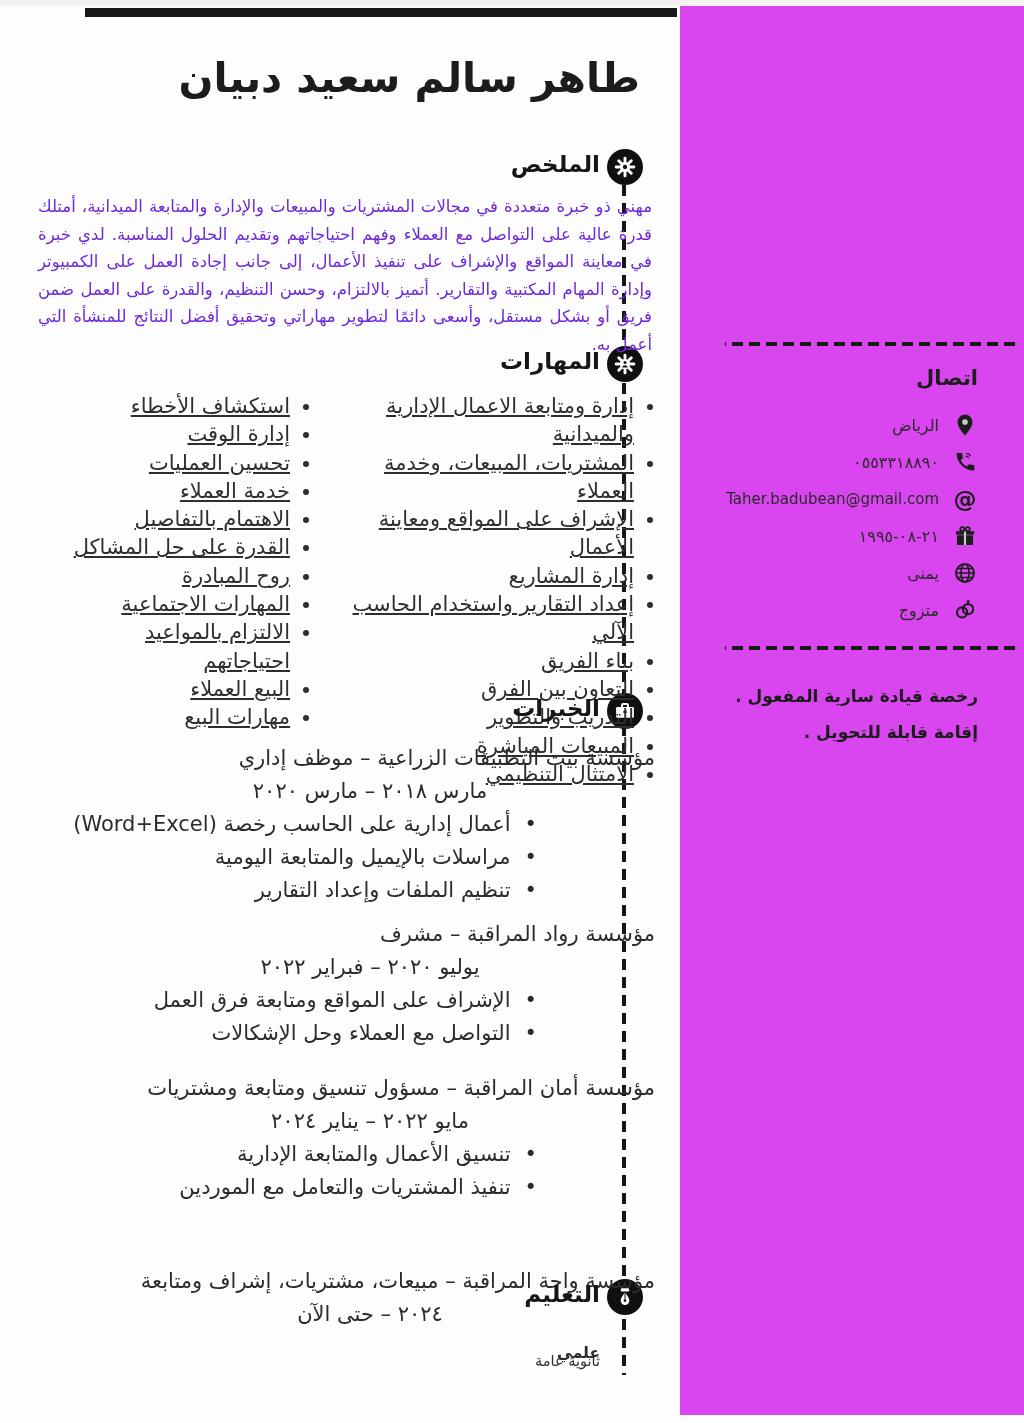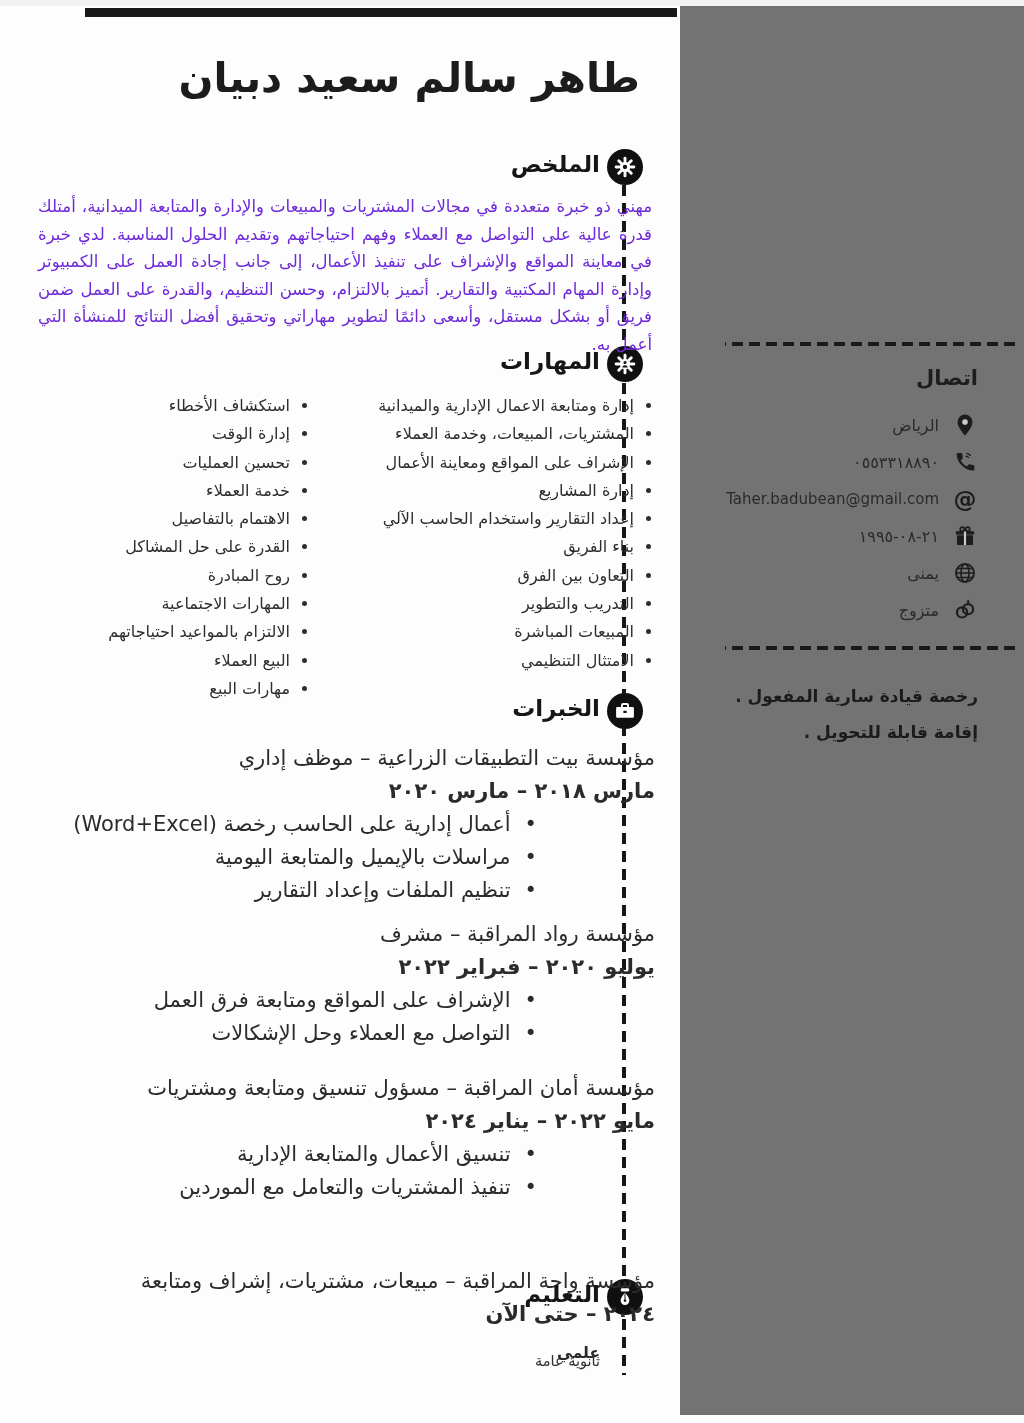--- a/index.html
+++ b/index.html
@@ -5,21 +5,21 @@
   * { margin:0; padding:0; box-sizing:border-box; }
   html,body { background:#e9e9e9; }
   body { font-family:"DejaVu Sans", sans-serif; }
   .page {
     position:relative; width:1024px; height:1423px; margin:0 auto;
     background:#fdfdfd; overflow:hidden; direction:rtl; color:#222;
   }
   .top-strip { position:absolute; top:0; left:0; width:100%; height:6px; background:#f2f2f2; }
 
   
-  .sidebar { position:absolute; top:6px; right:0; width:344px; height:1409px; background:#737373; }
+  .sidebar { position:absolute; top:6px; right:0; width:344px; height:1409px; background:#d946ef; }
   .dash-h {
     position:absolute; right:9px; width:290px; height:4px;
     background:repeating-linear-gradient(to left, #1a1a1a 0 11px, transparent 11px 17px);
   }
   .dash-1 { top:336px; }
   .dash-2 { top:640px; }
   .contact-heading { position:absolute; top:360px; right:46px; font-size:21px; font-weight:bold; color:#1d1d1d; }
   .contact-list { position:absolute; top:406px; right:46px; }
   .contact-row { display:flex; align-items:center; gap:13px; height:26px; margin-bottom:11px; direction:rtl; }
   .contact-row .cicon { width:26px; height:26px; flex:0 0 26px; display:flex; align-items:center; justify-content:center; }
@@ -51,28 +51,28 @@
   .h-skills { top:348px; }
   .h-experience { top:695px; }
   .h-education { top:1281px; }
 
   .summary-text {
     position:absolute; top:193px; right:372px; width:614px;
     font-size:16.5px; line-height:27.5px; color:#6d28d9; text-align:justify; direction:rtl;
   }
 
   .skills-col { position:absolute; top:392px; list-style:disc; direction:rtl; color:#2e2e2e; }
-  .skills-col li { font-size:16px; line-height:28.3px; }
+  .skills-col li { font-size:21px; line-height:28.3px;text-decoration:underline; }
   .skills-col-1 { right:390px; width:310px; }
   .skills-col-2 { right:734px; width:230px; }
 
   .job { position:absolute; left:85px; width:570px; direction:rtl; color:#2b2b2b; }
   .job-1 { top:742px; } .job-2 { top:918px; } .job-3 { top:1072px; } .job-4 { top:1228px;margin-top:37px; }
   .job-title { text-align:right; font-size:21px; line-height:33px; white-space:nowrap; }
-  .job-dates { text-align:right; font-size:21px; line-height:33px;font-weight:bold; }
+  .job-dates { text-align:center; font-size:21px; line-height:33px; }
   .job-bullet { text-align:right; padding-left:0; padding-right:118px; font-size:21px; line-height:33px; white-space:nowrap; }
   .job-bullet::before { content:"•"; margin-left:14px; }
 
   .edu-track { position:absolute; top:1324px; right:424px; font-size:15.5px; font-weight:bold; color:#2a2a2a;margin-top:20px; }
   .edu-degree { position:absolute; top:1353px; right:424px; font-size:14.5px; color:#2f2f2f;text-align:center; }
 </style>
 </head>
 <body>
 
 <div class="page">

